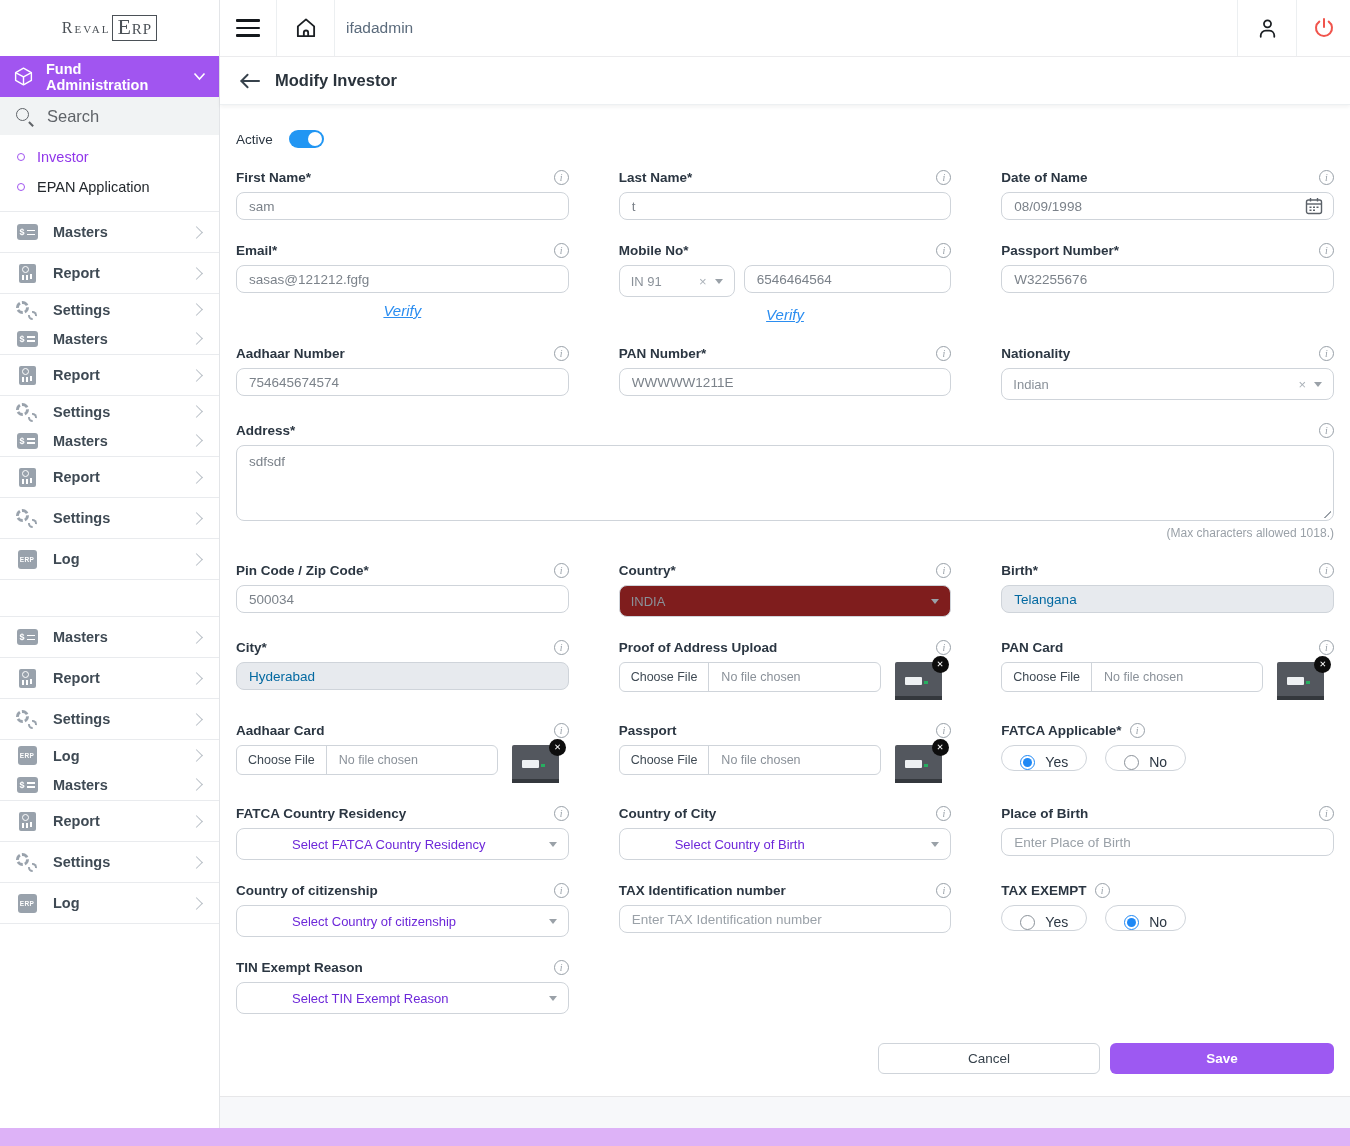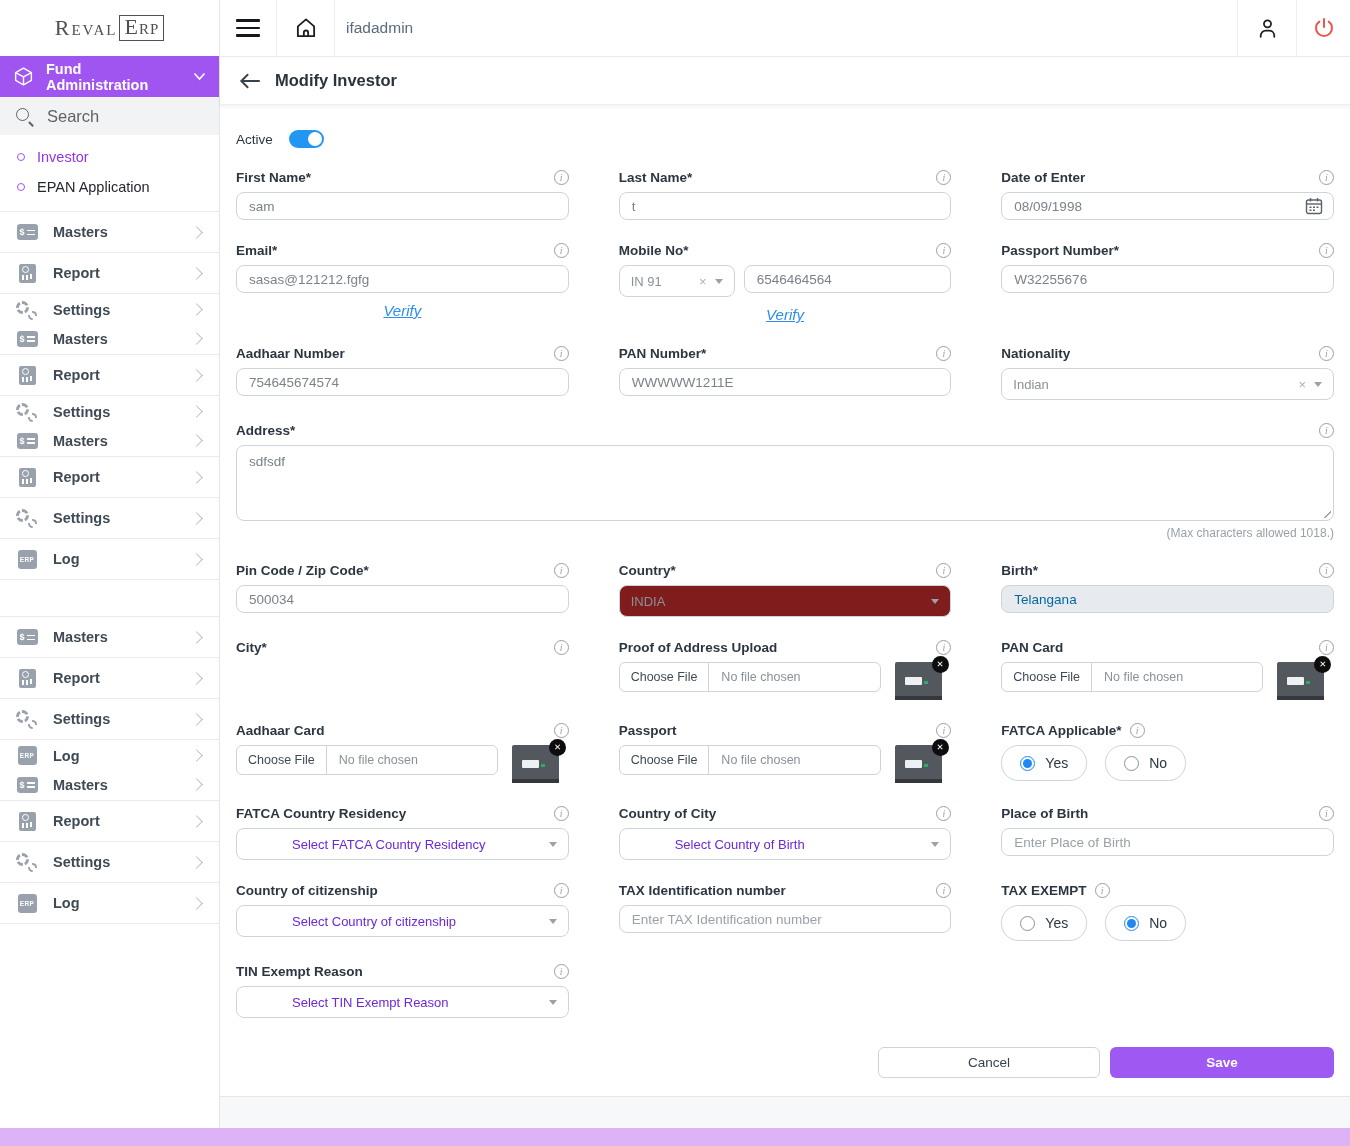--- a/index.html
+++ b/index.html
@@ -2,21 +2,21 @@
 <html><head>
 <meta charset="utf-8">
 <style>
   html,body{margin:0;padding:0;}
   body{font-family:"Liberation Sans",sans-serif;background:#fff;}
   .app{position:relative;width:1350px;height:1146px;overflow:hidden;background:#fff;}
 
   
   .sidebar{position:absolute;left:0;top:0;width:220px;height:1128px;background:#fff;border-right:1px solid #e3e5e8;box-sizing:border-box;}
   .logo{height:56px;display:flex;align-items:center;justify-content:center;font-family:"Liberation Serif",serif;color:#4b5157;}
-  .logo-main{font-size:22px;font-variant:small-caps;letter-spacing:2px;}
+  .logo-main{font-size:16px;font-variant:small-caps;letter-spacing:2px;}
   .logo-box{font-size:22px;font-variant:small-caps;letter-spacing:1px;border:1.5px solid #4b5157;padding:0 4px 2px 4px;margin-left:2px;line-height:1;}
   .mod-header{height:41px;background:#a155f0;display:flex;align-items:center;padding:0 13px;gap:12px;cursor:pointer;}
   .mod-header .lbl{color:#fff;font-weight:bold;font-size:14.5px;flex:1;}
   .search-row{height:38px;background:#f1f3f4;display:flex;align-items:center;padding:0 15px;gap:13px;}
   .search-row .stext{font-size:16.5px;color:#5f6368;}
   .i-search{position:relative;width:19px;height:19px;flex:none;}
   .i-search::before{content:"";position:absolute;left:1px;top:1px;width:11px;height:11px;border:1.8px solid #5f6368;border-radius:50%;}
   .i-search::after{content:"";position:absolute;left:14px;top:14px;width:6px;height:1.8px;background:#5f6368;transform:rotate(45deg);transform-origin:left center;}
   .quick{padding:7px 0 9px 0;}
   .qitem{height:30px;display:flex;align-items:center;gap:12px;padding:0 17px;font-size:14.5px;color:#23282d;cursor:pointer;}
@@ -96,21 +96,21 @@
   .filebox{width:262px;height:30px;border:1px solid #cfd4da;border-radius:6px;display:flex;align-items:center;overflow:hidden;background:#fff;box-sizing:border-box;flex:none;}
   .choose{padding:0 11px;font-size:12.5px;color:#3f4a54;border-right:1px solid #cfd4da;height:100%;display:flex;align-items:center;cursor:pointer;white-space:nowrap;}
   .filestatus{padding:0 12px;font-size:12.5px;color:#8a9199;white-space:nowrap;}
   .thumb{width:47px;height:38px;background:#53575e;border-radius:2px;margin-left:14px;position:relative;flex:none;cursor:pointer;}
   .thumb .win{position:absolute;left:10px;top:15px;width:17px;height:8px;background:#eef1f3;border-radius:1px;}
   .thumb .dot{position:absolute;left:29px;top:19px;width:4px;height:3px;background:#27ae60;}
   .thumb .bar{position:absolute;left:0;bottom:0;width:100%;height:4px;background:#34383d;}
   .xbadge{position:absolute;top:-6px;right:-7px;width:17px;height:17px;background:#0d0d0d;border-radius:50%;color:#fff;font-size:10px;line-height:1;display:flex;align-items:center;justify-content:center;cursor:pointer;}
   .xbadge::after{content:"✕";font-size:8.5px;}
   .pills{display:flex;gap:18px;margin-top:3px;}
-  .pill{height:36px;border:1px solid #cfd4da;border-radius:17.5px;display:flex;align-items:center;gap:10px;padding:0 18px;background:#fff;cursor:pointer;box-sizing:border-box;}
+  .pill{height:26px;border:1px solid #cfd4da;border-radius:17.5px;display:flex;align-items:flex-end;gap:10px;padding:0 18px;background:#fff;cursor:pointer;box-sizing:border-box;}
   .radio{width:15px;height:15px;border-radius:50%;border:1.6px solid #8a9199;box-sizing:border-box;position:relative;flex:none;}
   .pill.selected .radio{border-color:#1e88f5;}
   .pill.selected .radio::after{content:"";position:absolute;left:2px;top:2px;right:2px;bottom:2px;background:#1e88f5;border-radius:50%;}
   .pill .plbl{font-size:14px;color:#2b3642;}
   .actions{display:flex;justify-content:flex-end;gap:10px;margin-top:8px;}
   .btn{height:31px;border-radius:6px;font-size:13.5px;display:flex;align-items:center;justify-content:center;cursor:pointer;box-sizing:border-box;font-family:"Liberation Sans",sans-serif;}
   .btn-cancel{width:222px;border:1px solid #cfd4da;background:#fff;color:#37424c;}
   .btn-save{width:224px;border:none;background:#9d59f2;color:#fff;font-weight:bold;}
   
   .svgw{display:flex;align-items:center;justify-content:center;}
@@ -384,21 +384,21 @@
         </div>
         <div class="field">
           <div class="label-row">
               <span class="flabel">Last Name*</span>
               <span class="info"></span>
             </div>
           <input class="tbox" value="t" style="">
         </div>
         <div class="field">
           <div class="label-row">
-              <span class="flabel">Date of Enter</span>
+              <span class="flabel">Date of Name</span>
               <span class="info"></span>
             </div>
           <div class="tbox withicon">
             <span class="val">08/09/1998</span>
             <span class="svgw">
               <svg width="18" height="18" viewBox="0 0 18 18" fill="none" stroke="#5b6168" stroke-width="1.4">
                   <rect x="1.5" y="3" width="15" height="13.5" rx="2"></rect>
                   <line x1="1.5" y1="7" x2="16.5" y2="7"></line>
                   <line x1="5.5" y1="1" x2="5.5" y2="4.5"></line>
                   <line x1="12.5" y1="1" x2="12.5" y2="4.5"></line>
@@ -509,20 +509,21 @@
               <span class="info"></span>
             </div>
           <input class="tbox gray" value="Telangana" style="">
         </div>
 
         <div class="field">
           <div class="label-row">
               <span class="flabel">City*</span>
               <span class="info"></span>
             </div>
+          <input class="tbox gray" value="Hyderabad" style="">
         </div>
         <div class="field">
           <div class="label-row">
               <span class="flabel">Proof of Address Upload</span>
               <span class="info"></span>
             </div>
           <div class="filefield">
             <div class="filebox">
               <span class="choose">Choose File</span>
               <span class="filestatus">No file chosen</span>

